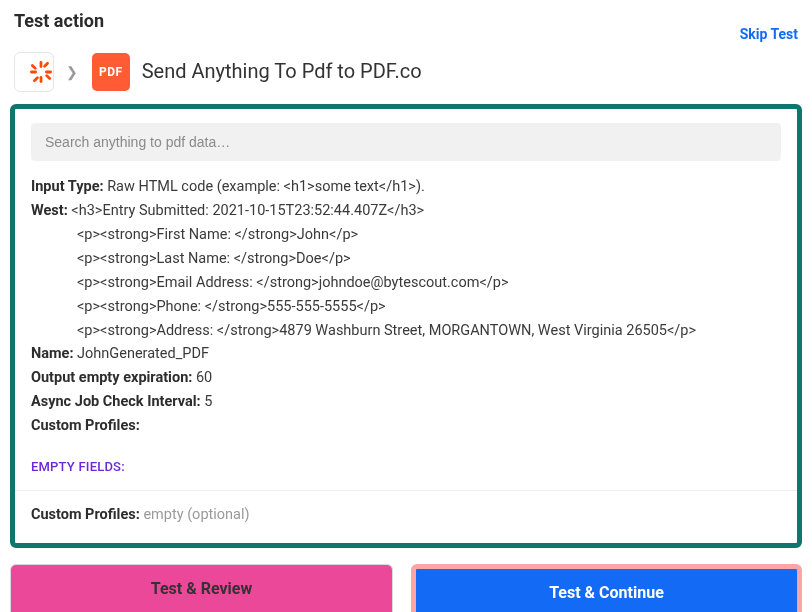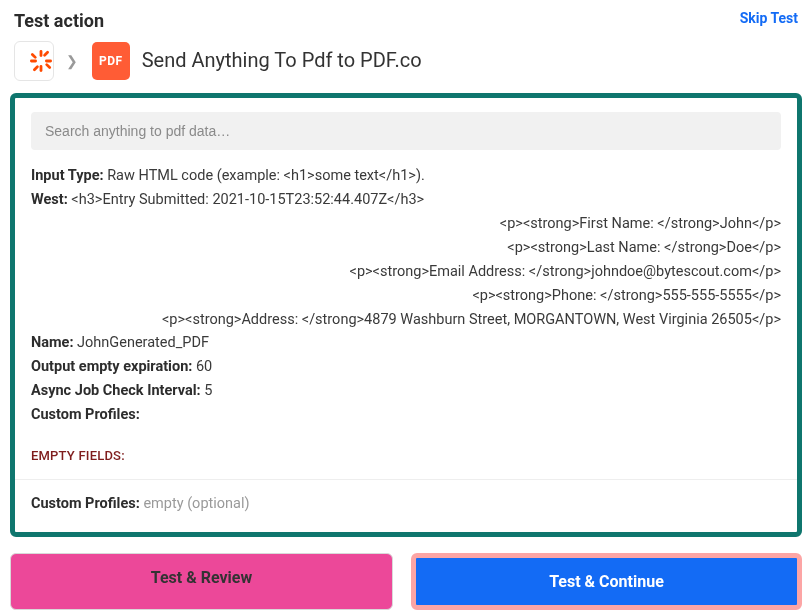--- a/index.html
+++ b/index.html
@@ -20,20 +20,21 @@
   .section-title {
     font-size: 18px;
     font-weight: 700;
     color: #2b2b2b;
   }
   .skip-link {
     font-size: 14px;
     font-weight: 700;
     color: #136bf5;
     cursor: pointer;
+    margin-top: 16px;
   }
   .action-header {
     display: flex;
     align-items: center;
     gap: 12px;
     padding: 4px 14px 12px 14px;
   }
   .app-icon {
     width: 40px;
     height: 40px;
@@ -101,32 +102,31 @@
     font-size: 14.5px;
     line-height: 1.65;
     color: #333;
   }
   .fld-label {
     font-weight: 700;
     color: #2d2d2d;
   }
   .fld-value {
     color: #3a3a3a;
-    text-align: right;
   }
   .input-block .input-line {
     padding-left: 46px;
   }
   .input-block .input-first {
     padding-left: 0;
     display: inline;
   }
   .section-sub {
     font-size: 13px;
-    color: #7f1d1d;
+    color: #6d28d9;
     font-weight: 500;
     letter-spacing: 0.2px;
     margin-top: 18px;
     margin-bottom: 10px;
   }
   .divider {
     border: none;
     border-top: 1px solid #eee;
     margin: 12px -16px 12px -16px;
   }

